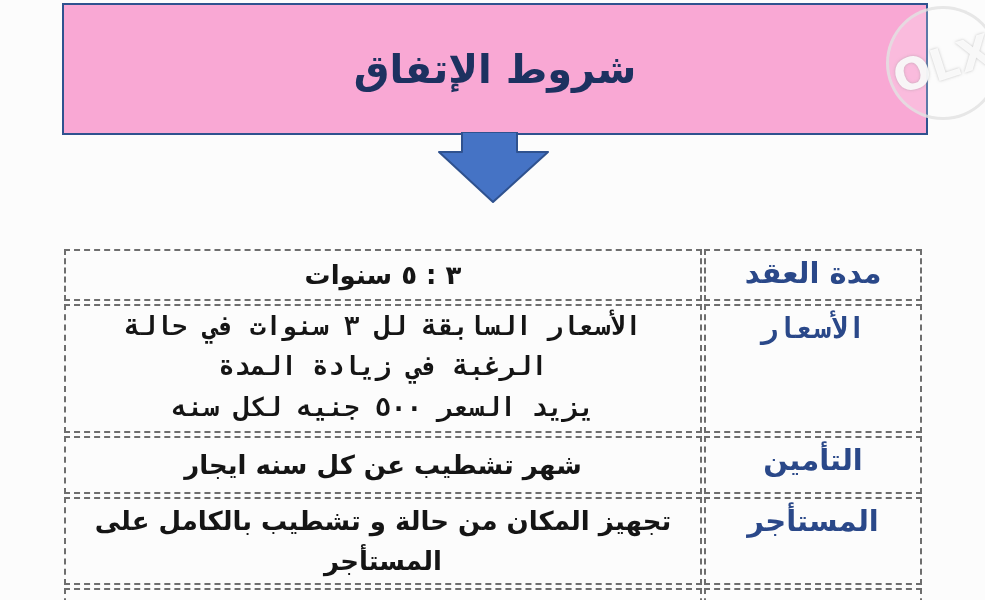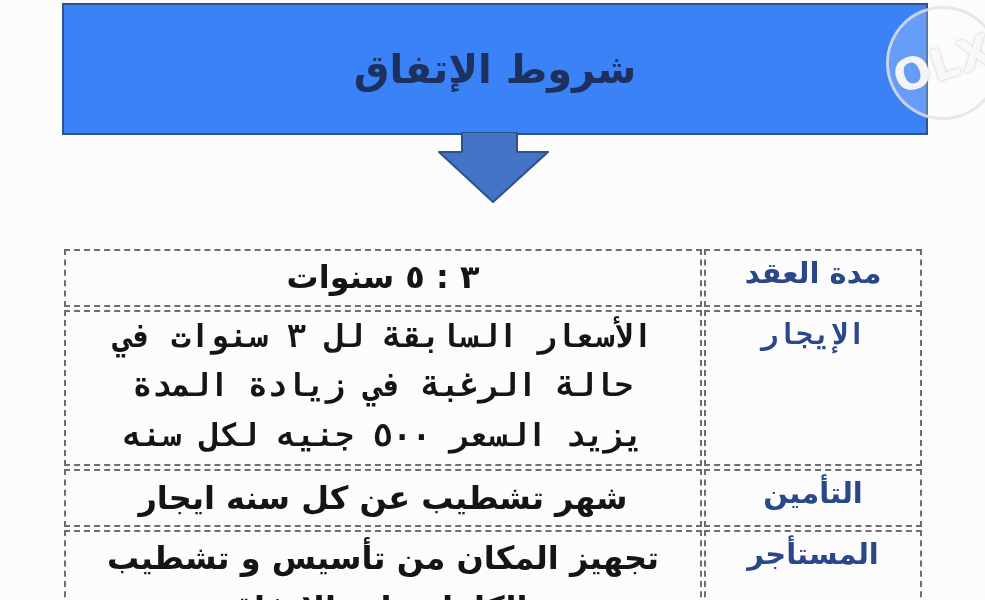--- a/index.html
+++ b/index.html
@@ -4,21 +4,21 @@
 <style>
   html,body{margin:0;padding:0;}
   body{
     width:985px;height:600px;position:relative;overflow:hidden;
     background:#fcfcfc;
     font-family:"DejaVu Sans",sans-serif;
   }
   
   .banner{
     position:absolute;left:62px;top:3px;width:862px;height:128px;
-    background:#3b82f6;border:2px solid #2f528f;
+    background:#f9a8d4;border:2px solid #2f528f;
     display:flex;align-items:center;justify-content:center;
   }
   .banner-title{
     font-size:40px;font-weight:bold;color:#1d3160;
     letter-spacing:0px;
   }
   
   .down-arrow{
     position:absolute;left:438px;top:132px;width:112px;height:72px;
   }
@@ -50,21 +50,21 @@
   }
   td.label-cell{
     width:218px;
     text-align:center;vertical-align:top;
     padding:5px 6px 0 6px;
     font-size:29px;font-weight:bold;color:#2a4889;
   }
   td.content-cell{
     text-align:center;vertical-align:middle;
     padding:2px 10px;
-    font-size:32px;font-weight:bold;color:#151515;
+    font-size:26px;font-weight:bold;color:#151515;
     white-space:pre-line;
     line-height:1.55;
   }
   tr.r1 td{height:52px;}
   tr.r2 td{height:78px;font-family:Liberation Mono, monospace;}
   tr.r3 td{height:58px;}
   tr.r4 td{height:74px;}
   tr.r5 td{height:128px;}
 </style>
 </head>
@@ -82,30 +82,30 @@
   <span>OLX</span>
 </div>
 
 <table class="agreement">
   <tbody>
     <tr class="r1">
       <td class="label-cell">مدة العقد</td>
       <td class="content-cell">٣ : ٥ سنوات</td>
     </tr>
     <tr class="r2">
-      <td class="label-cell">الإيجار</td>
+      <td class="label-cell">الأسعار</td>
       <td class="content-cell">الأسعار السابقة لل ٣ سنوات في حالة الرغبة في زيادة المدة
 يزيد السعر ٥٠٠ جنيه لكل سنه</td>
     </tr>
     <tr class="r3">
       <td class="label-cell">التأمين</td>
       <td class="content-cell">شهر تشطيب عن كل سنه ايجار</td>
     </tr>
     <tr class="r4">
       <td class="label-cell">المستأجر</td>
-      <td class="content-cell">تجهيز المكان من تأسيس و تشطيب بالكامل على الإتفاق</td>
+      <td class="content-cell">تجهيز المكان من حالة و تشطيب بالكامل على المستأجر</td>
     </tr>
     <tr class="r5">
       <td class="label-cell">فترة السماح</td>
       <td class="content-cell">فترة سماح شهرين من بداية التعاقد</td>
     </tr>
   </tbody>
 </table>
 
 </body></html>

